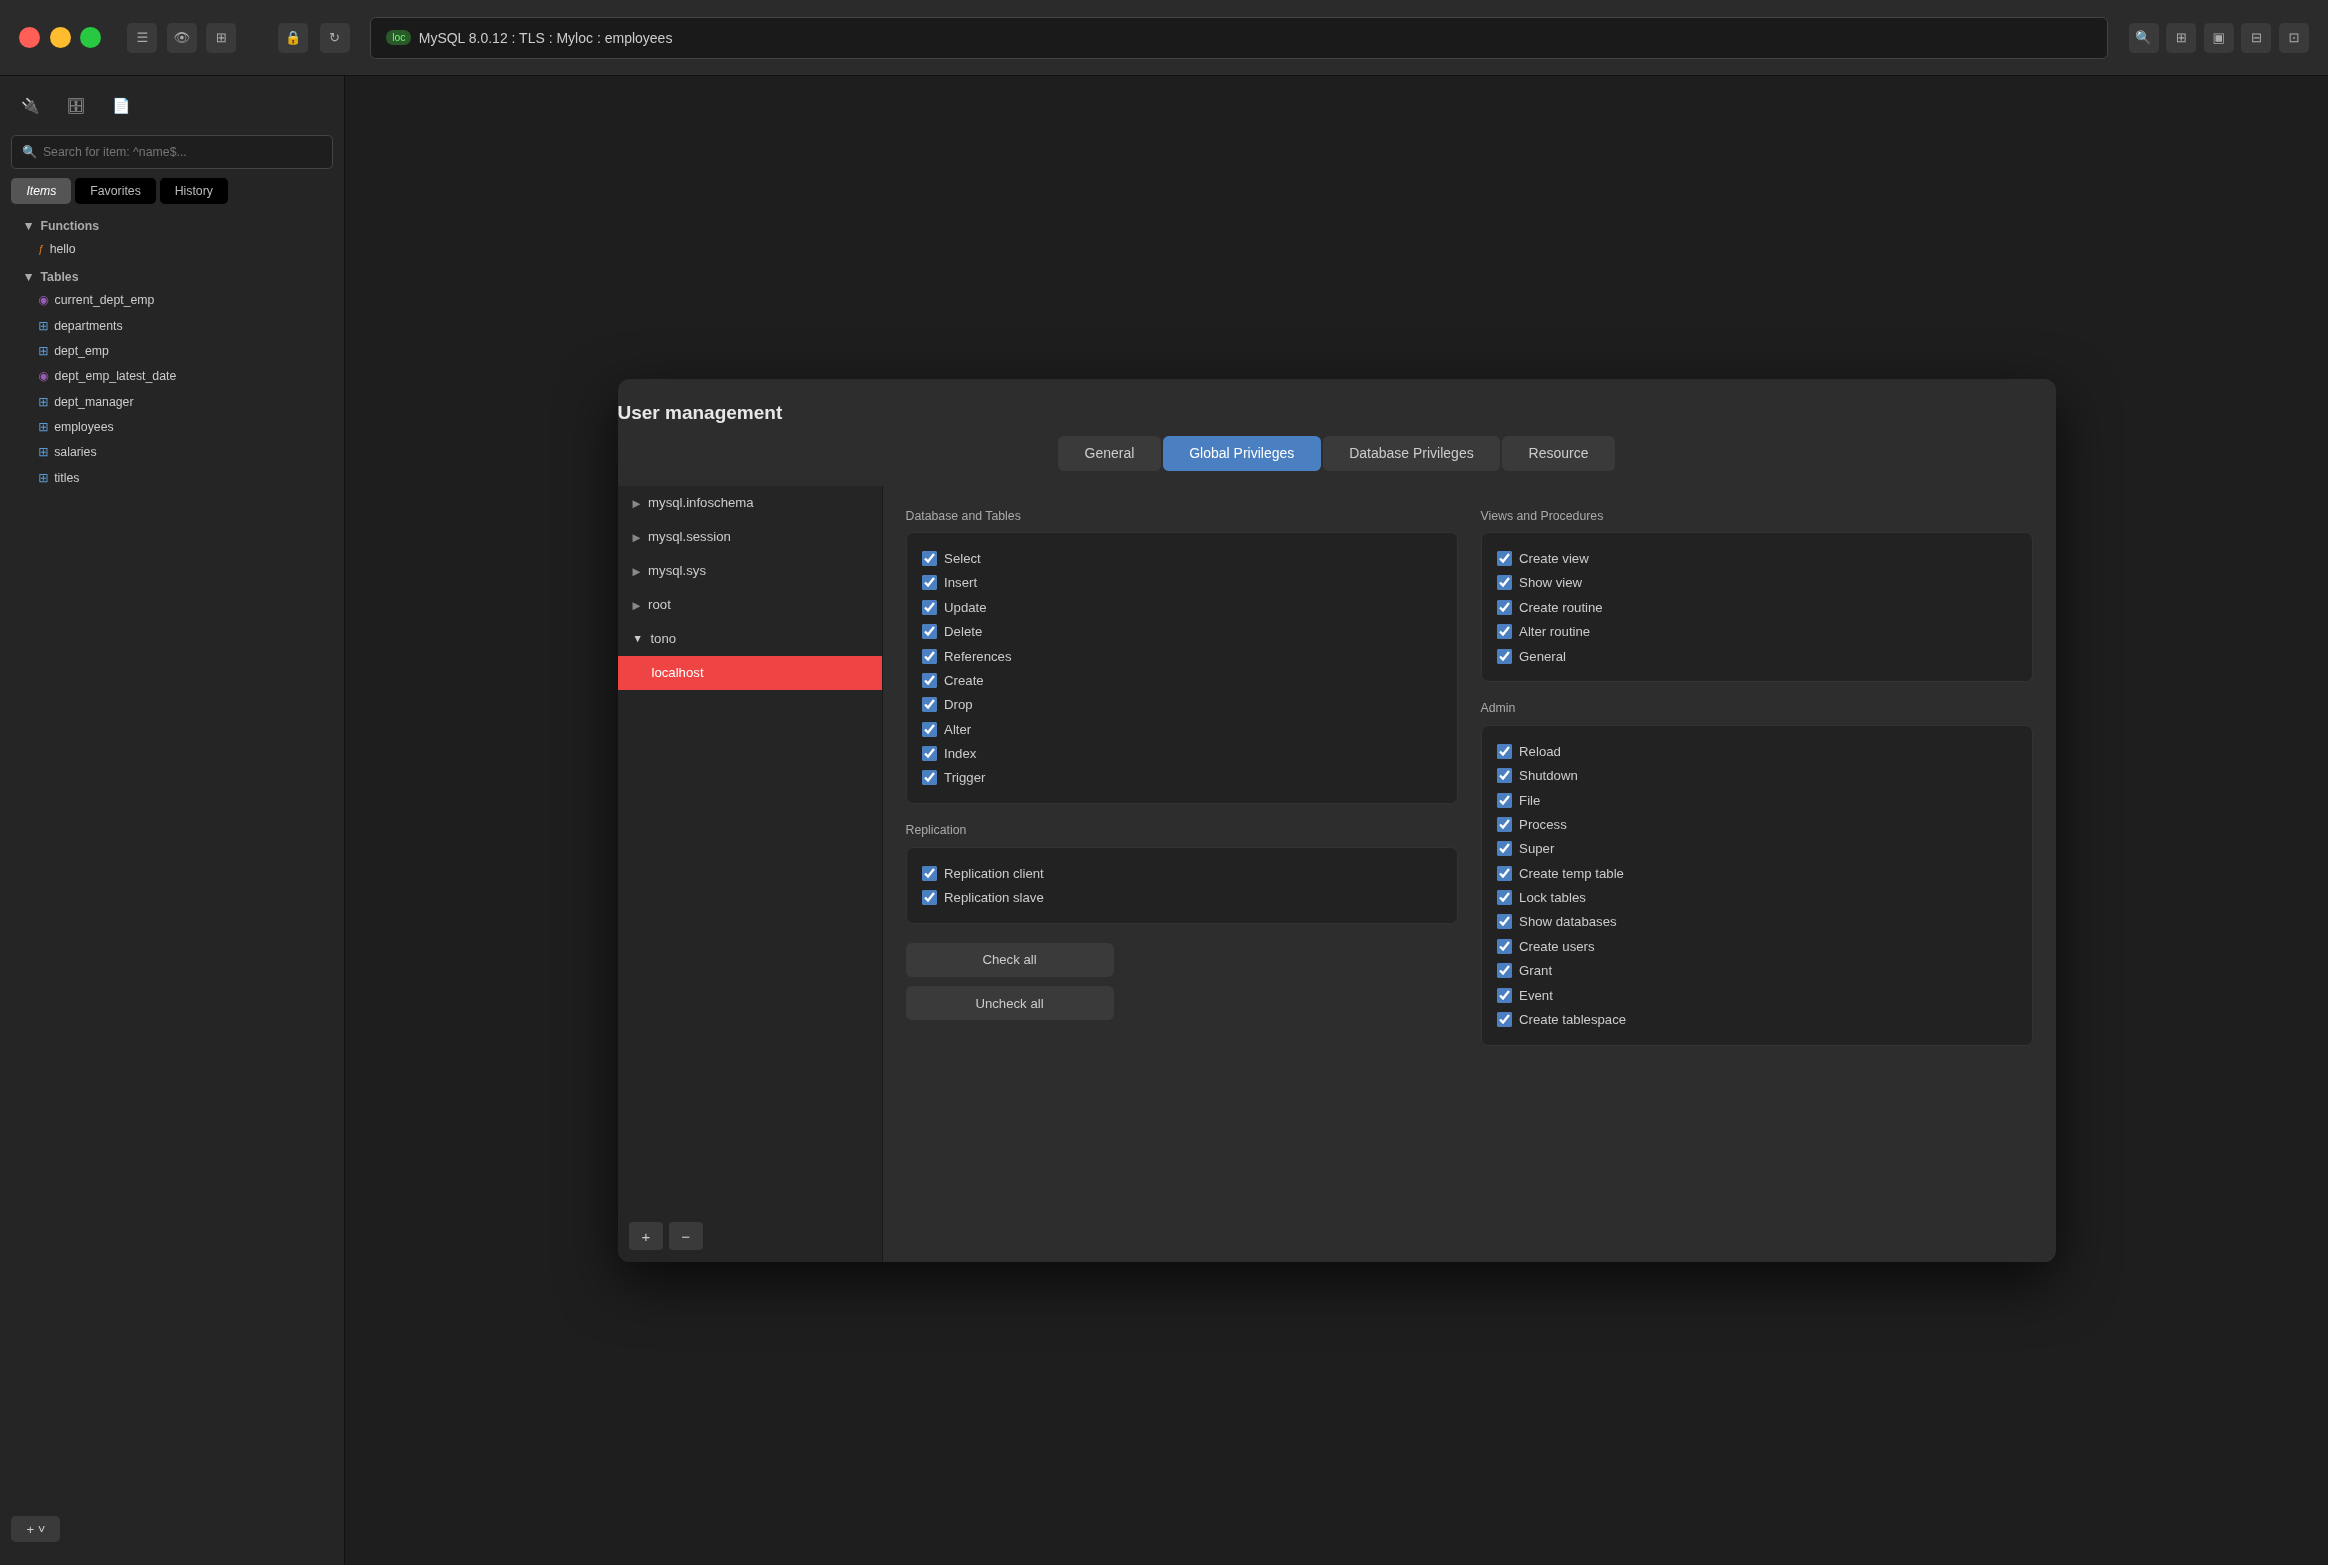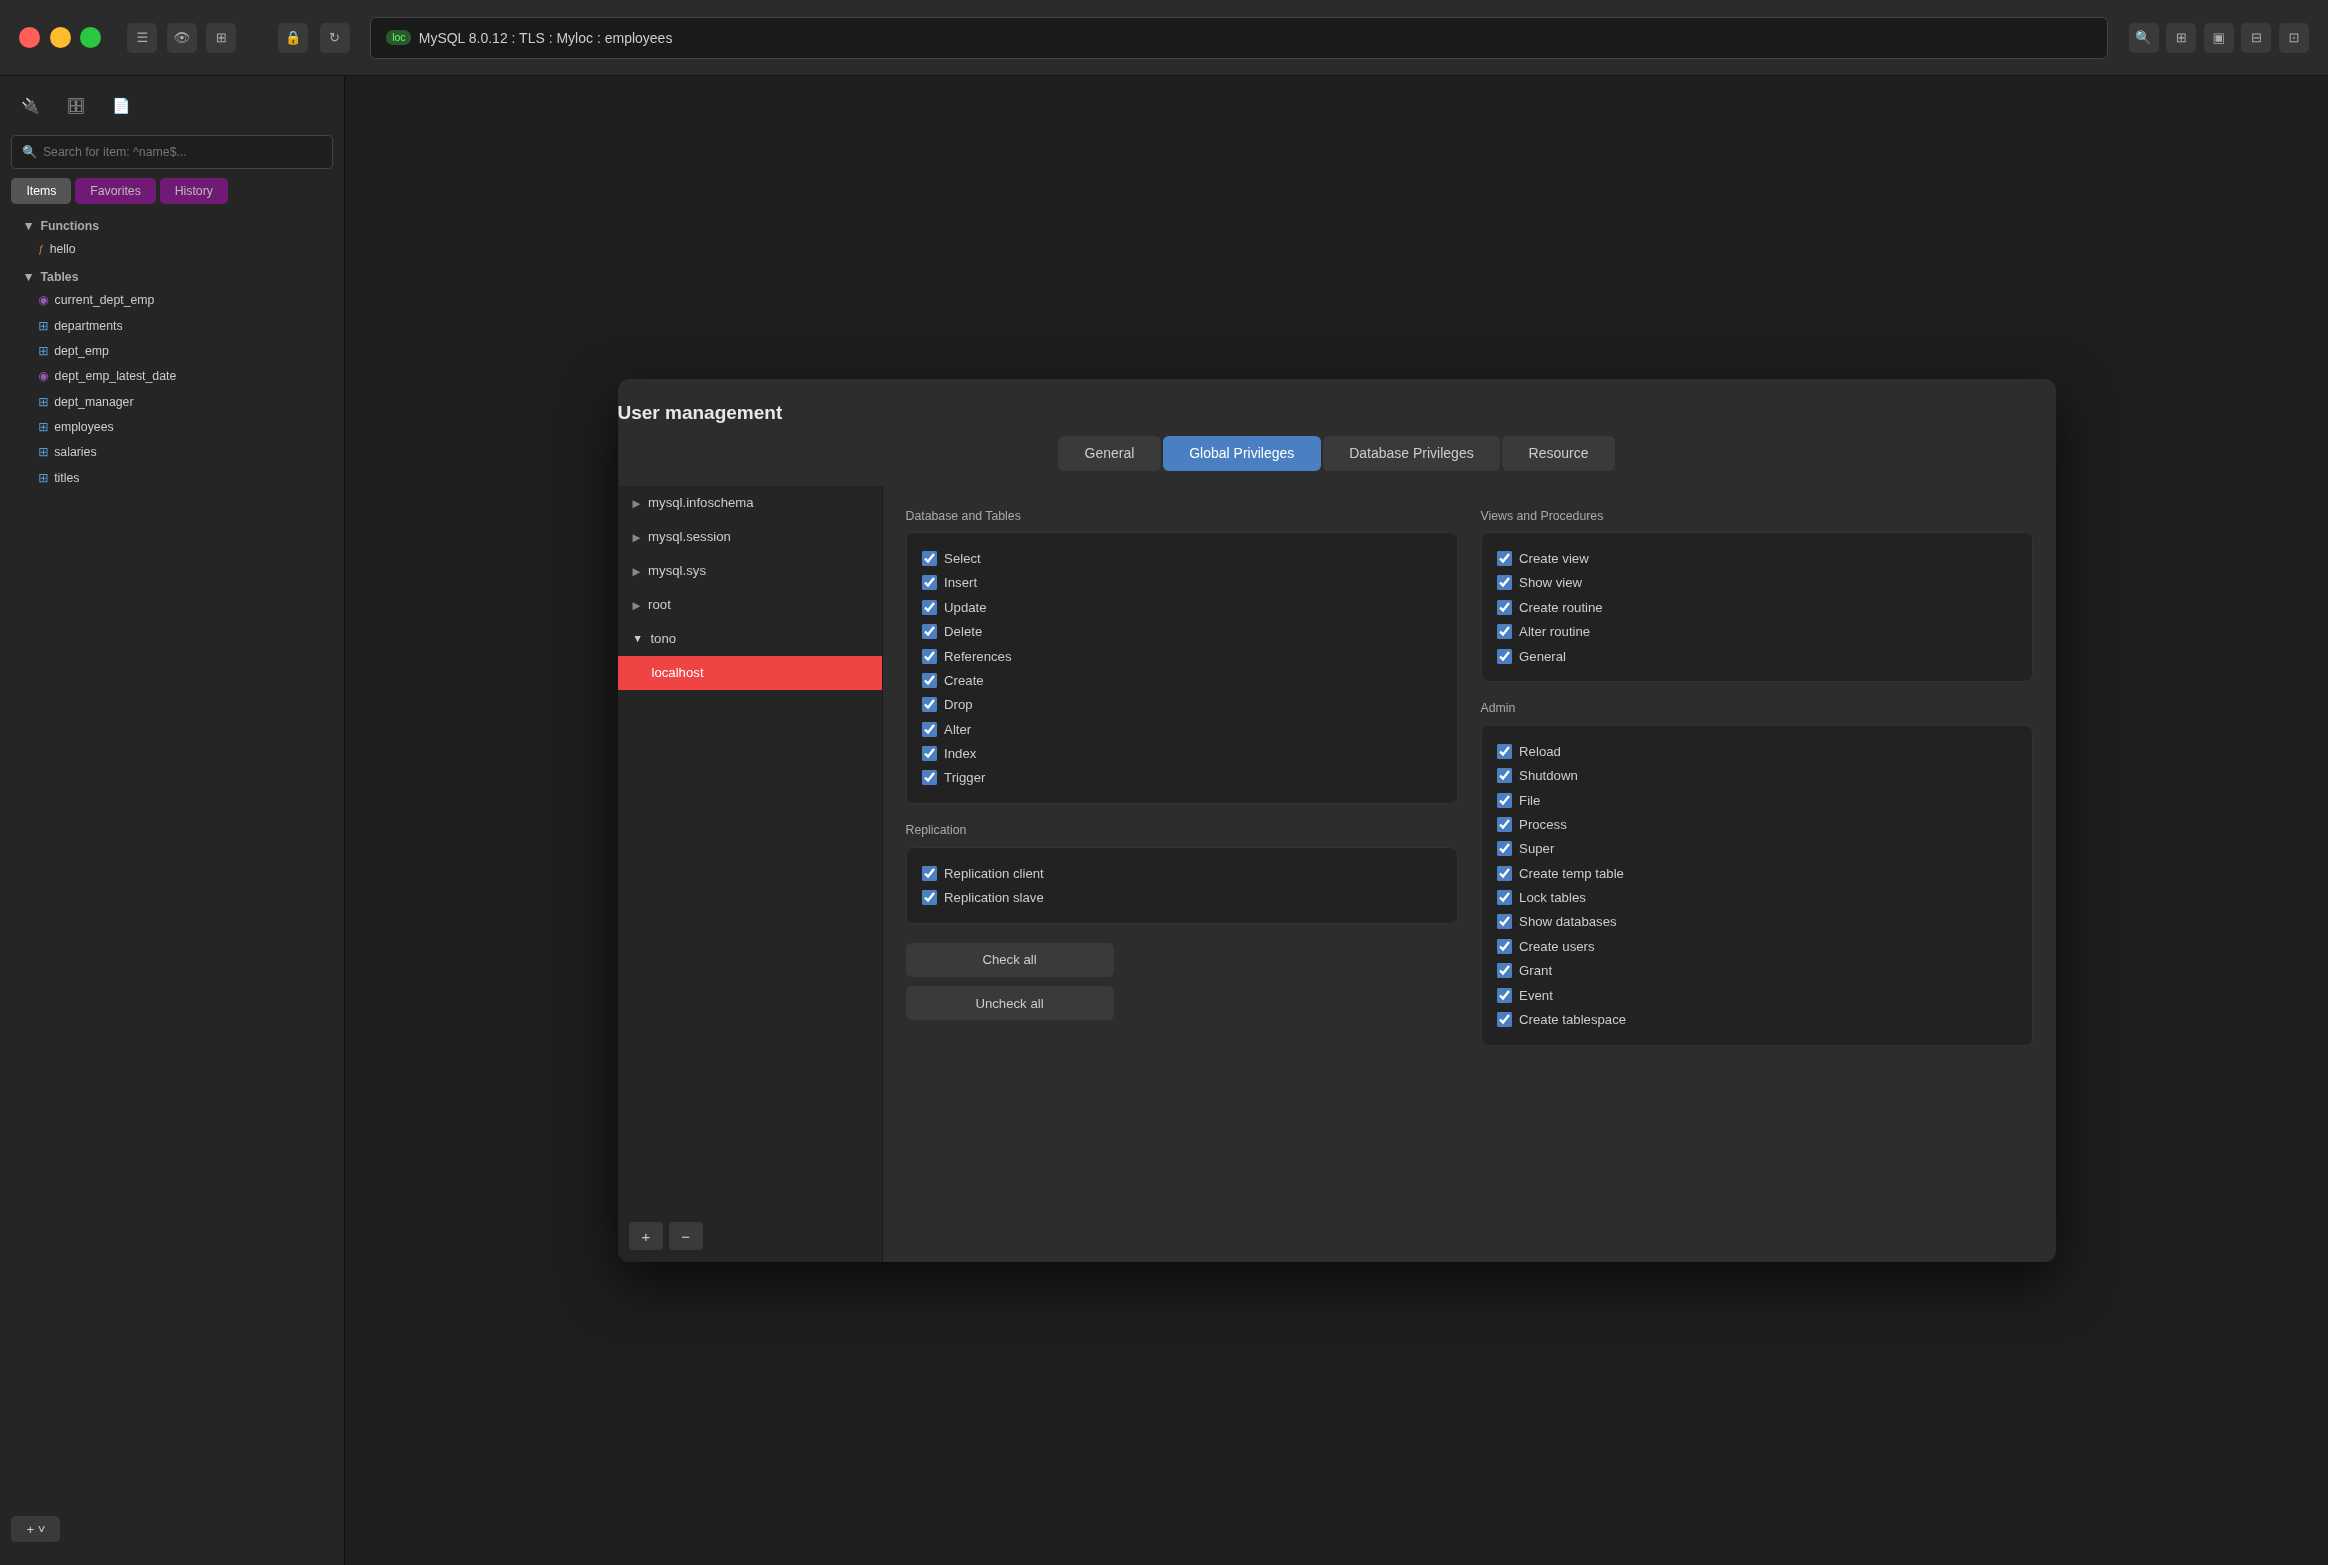--- a/index.html
+++ b/index.html
@@ -99,24 +99,24 @@
       gap: 5.7px;
       margin: 0 11.4px 9.5px;
     }
     .search-bar input {
       background: transparent; border: none; color: #ccc; font-size: 12.3px; outline: none; flex: 1;
     }
     .tab-row {
       display: flex; padding: 0 11.4px 7.6px; gap: 3.8px;
     }
     .tab-btn {
-      background: #701a75; border: none; color: #bbb; border-radius: 4.7px;
+      background: #000000; border: none; color: #bbb; border-radius: 4.7px;
       padding: 5.7px 15px; font-size: 12.3px; cursor: pointer;
     }
-    .tab-btn.active { background: #555; color: #fff; }
+    .tab-btn.active { background: #555; color: #fff; font-style: italic; }
 
     .tree-section { padding: 0 7.6px; }
     .tree-item {
       display: flex; align-items: center; gap: 5.7px;
       padding: 5.7px 7.6px; border-radius: 4.7px; cursor: pointer; color: #ccc;
     }
     .tree-group-label {
       padding: 7.6px 15px 3.8px; color: #aaa; font-size: 12.3px; font-weight: 600;
       display: flex; align-items: center; gap: 5.7px;
     }

